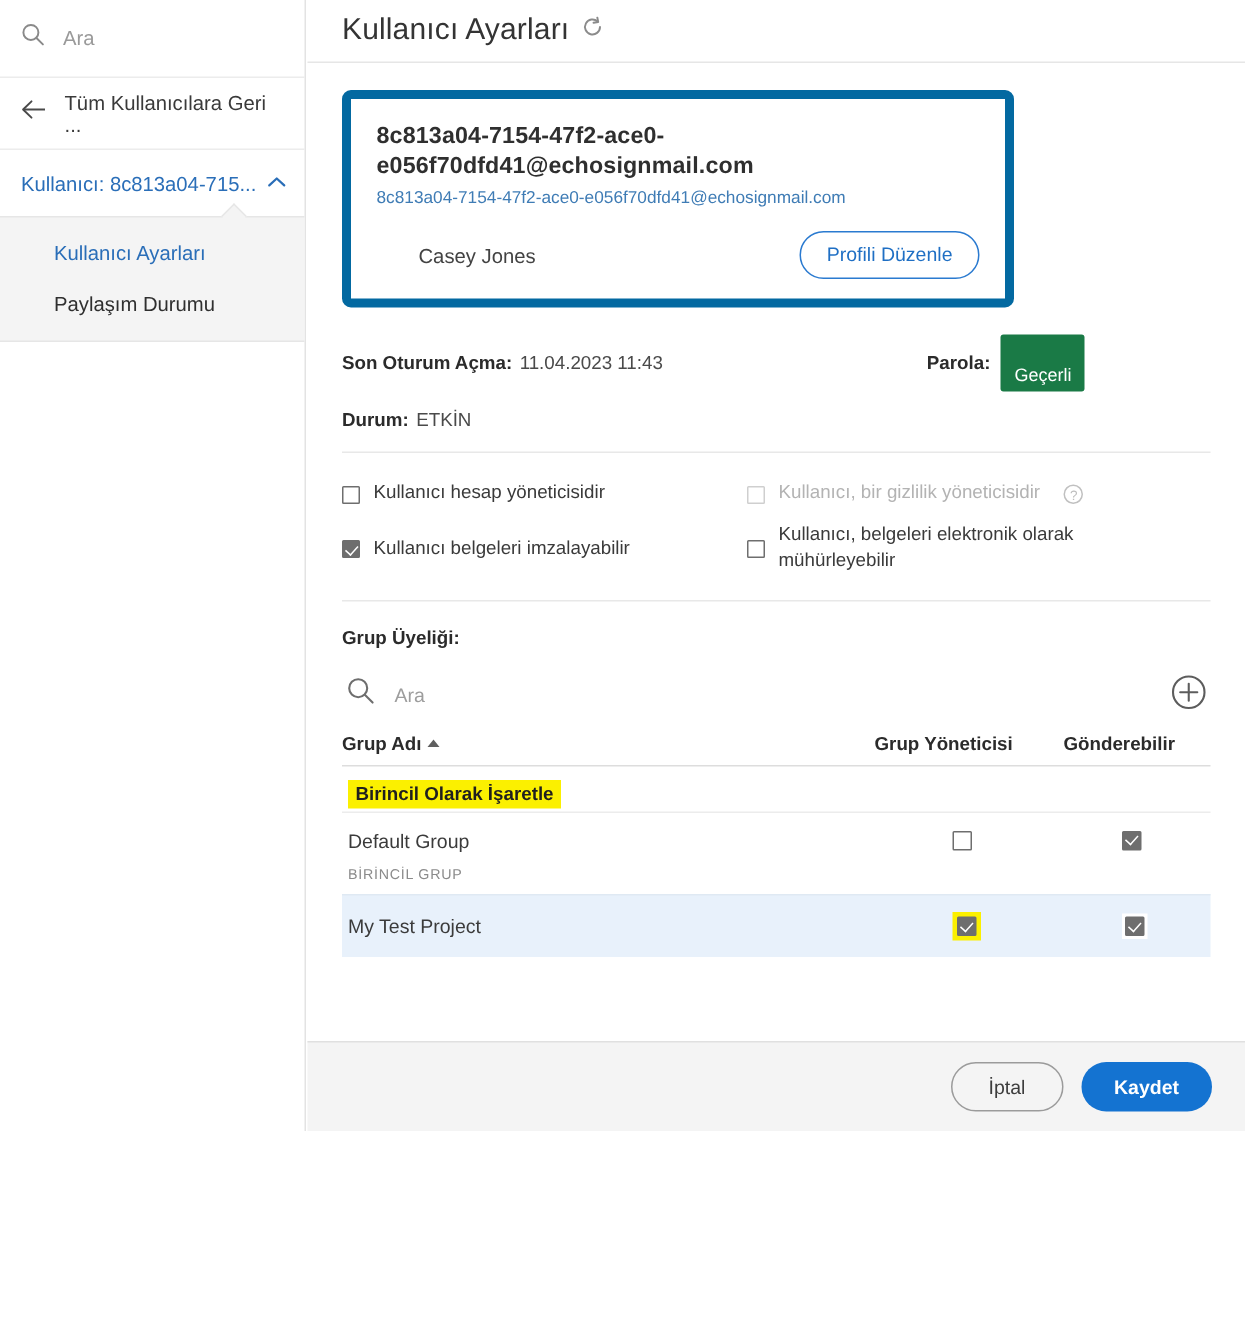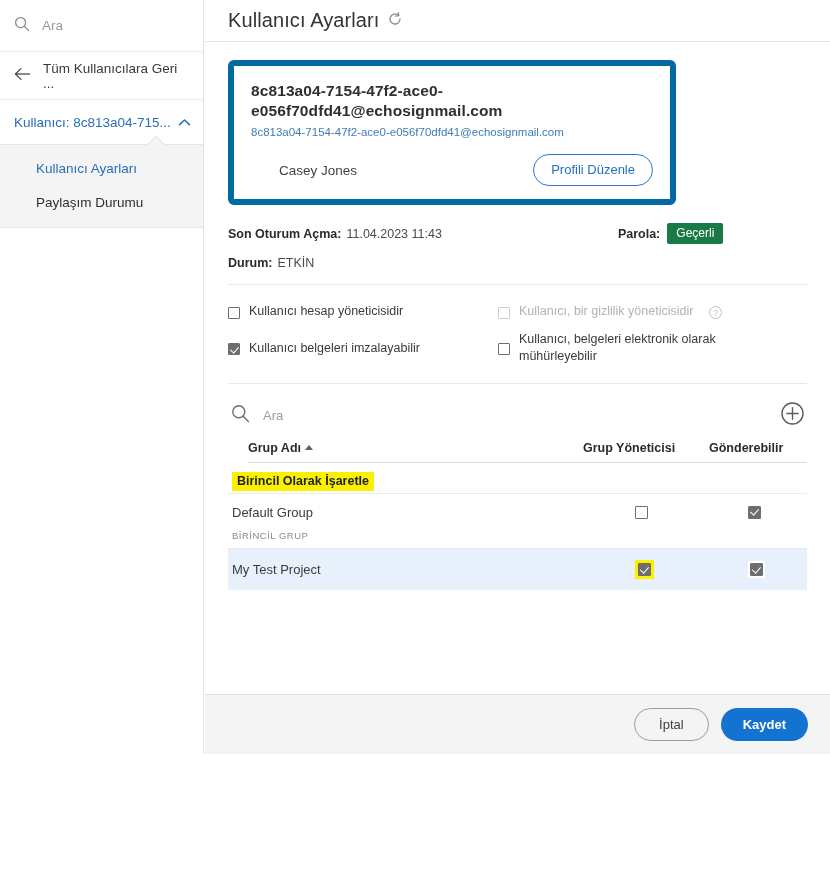--- a/index.html
+++ b/index.html
@@ -119,21 +119,21 @@
 
   
   .status-wrap { margin-top: 18px; padding-bottom: 14px; border-bottom: 1px solid #e8e8e8; }
   .status-line { display: flex; align-items: center; font-size: 12.5px; }
   .status-line + .status-line { margin-top: 12px; }
   .status-line b { font-weight: 700; color: #2b2b2b; }
   .status-line .v { color: #4a4a4a; margin-left: 5px; }
   .status-line .right-grp { margin-left: 176px; display: flex; align-items: center; }
   .badge {
     background: #1a7a46; color: #fff; font-size: 12px;
-    padding: 3px 9px 4px 9px; border-radius: 2px; margin-left: 7px;
+    padding: 20px 9px 4px 9px; border-radius: 2px; margin-left: 7px;
   }
 
   
   .cb-grid {
     display: grid;
     grid-template-columns: 270px 1fr;
     row-gap: 11px;
     margin-top: 18px;
     padding-bottom: 18px;
     border-bottom: 1px solid #e8e8e8;
@@ -172,21 +172,20 @@
     position: relative;
   }
   .grp-search .ph { font-size: 13px; color: #9d9d9d; }
   .add-btn { position: absolute; right: 2px; top: 4px; cursor: pointer; }
 
   .tbl { margin-top: 8px; width: 100%; }
   .tbl-head {
     display: flex; align-items: center;
     border-bottom: 1px solid #dddddd;
     padding-bottom: 7px;
-    margin-left: 20px;
   }
   .th { font-size: 12.5px; font-weight: 700; color: #2b2b2b; }
   .th.name { flex: 1; display: flex; align-items: center; gap: 4px; }
   .th.c1 { width: 126px; text-align: left; }
   .th.c2 { width: 98px; text-align: left; }
   .caret-up {
     width: 0; height: 0;
     border-left: 4px solid transparent; border-right: 4px solid transparent;
     border-bottom: 5px solid #5f5f5f; display: inline-block; margin-bottom: 2px;
   }
@@ -339,20 +338,21 @@
           <span class="box checked"></span>
           <span class="txt">Kullanıcı belgeleri imzalayabilir</span>
         </div>
 
         <div class="cb-item">
           <span class="box"></span>
           <span class="txt">Kullanıcı, belgeleri elektronik olarak mühürleyebilir</span>
         </div>
       </div>
 
+      <div class="grp-title">Grup Üyeliği:</div>
 
       <div class="grp-search">
         <span>
           <svg width="19" height="19" viewBox="0 0 19 19">
             <circle cx="7.8" cy="7.8" r="6" fill="none" stroke="#6e6e6e" stroke-width="1.4"></circle>
             <line x1="12.2" y1="12.2" x2="17.4" y2="17.4" stroke="#6e6e6e" stroke-width="1.4" stroke-linecap="round"></line>
           </svg>
         </span>
         <span class="ph">Ara</span>
         <span class="add-btn">

